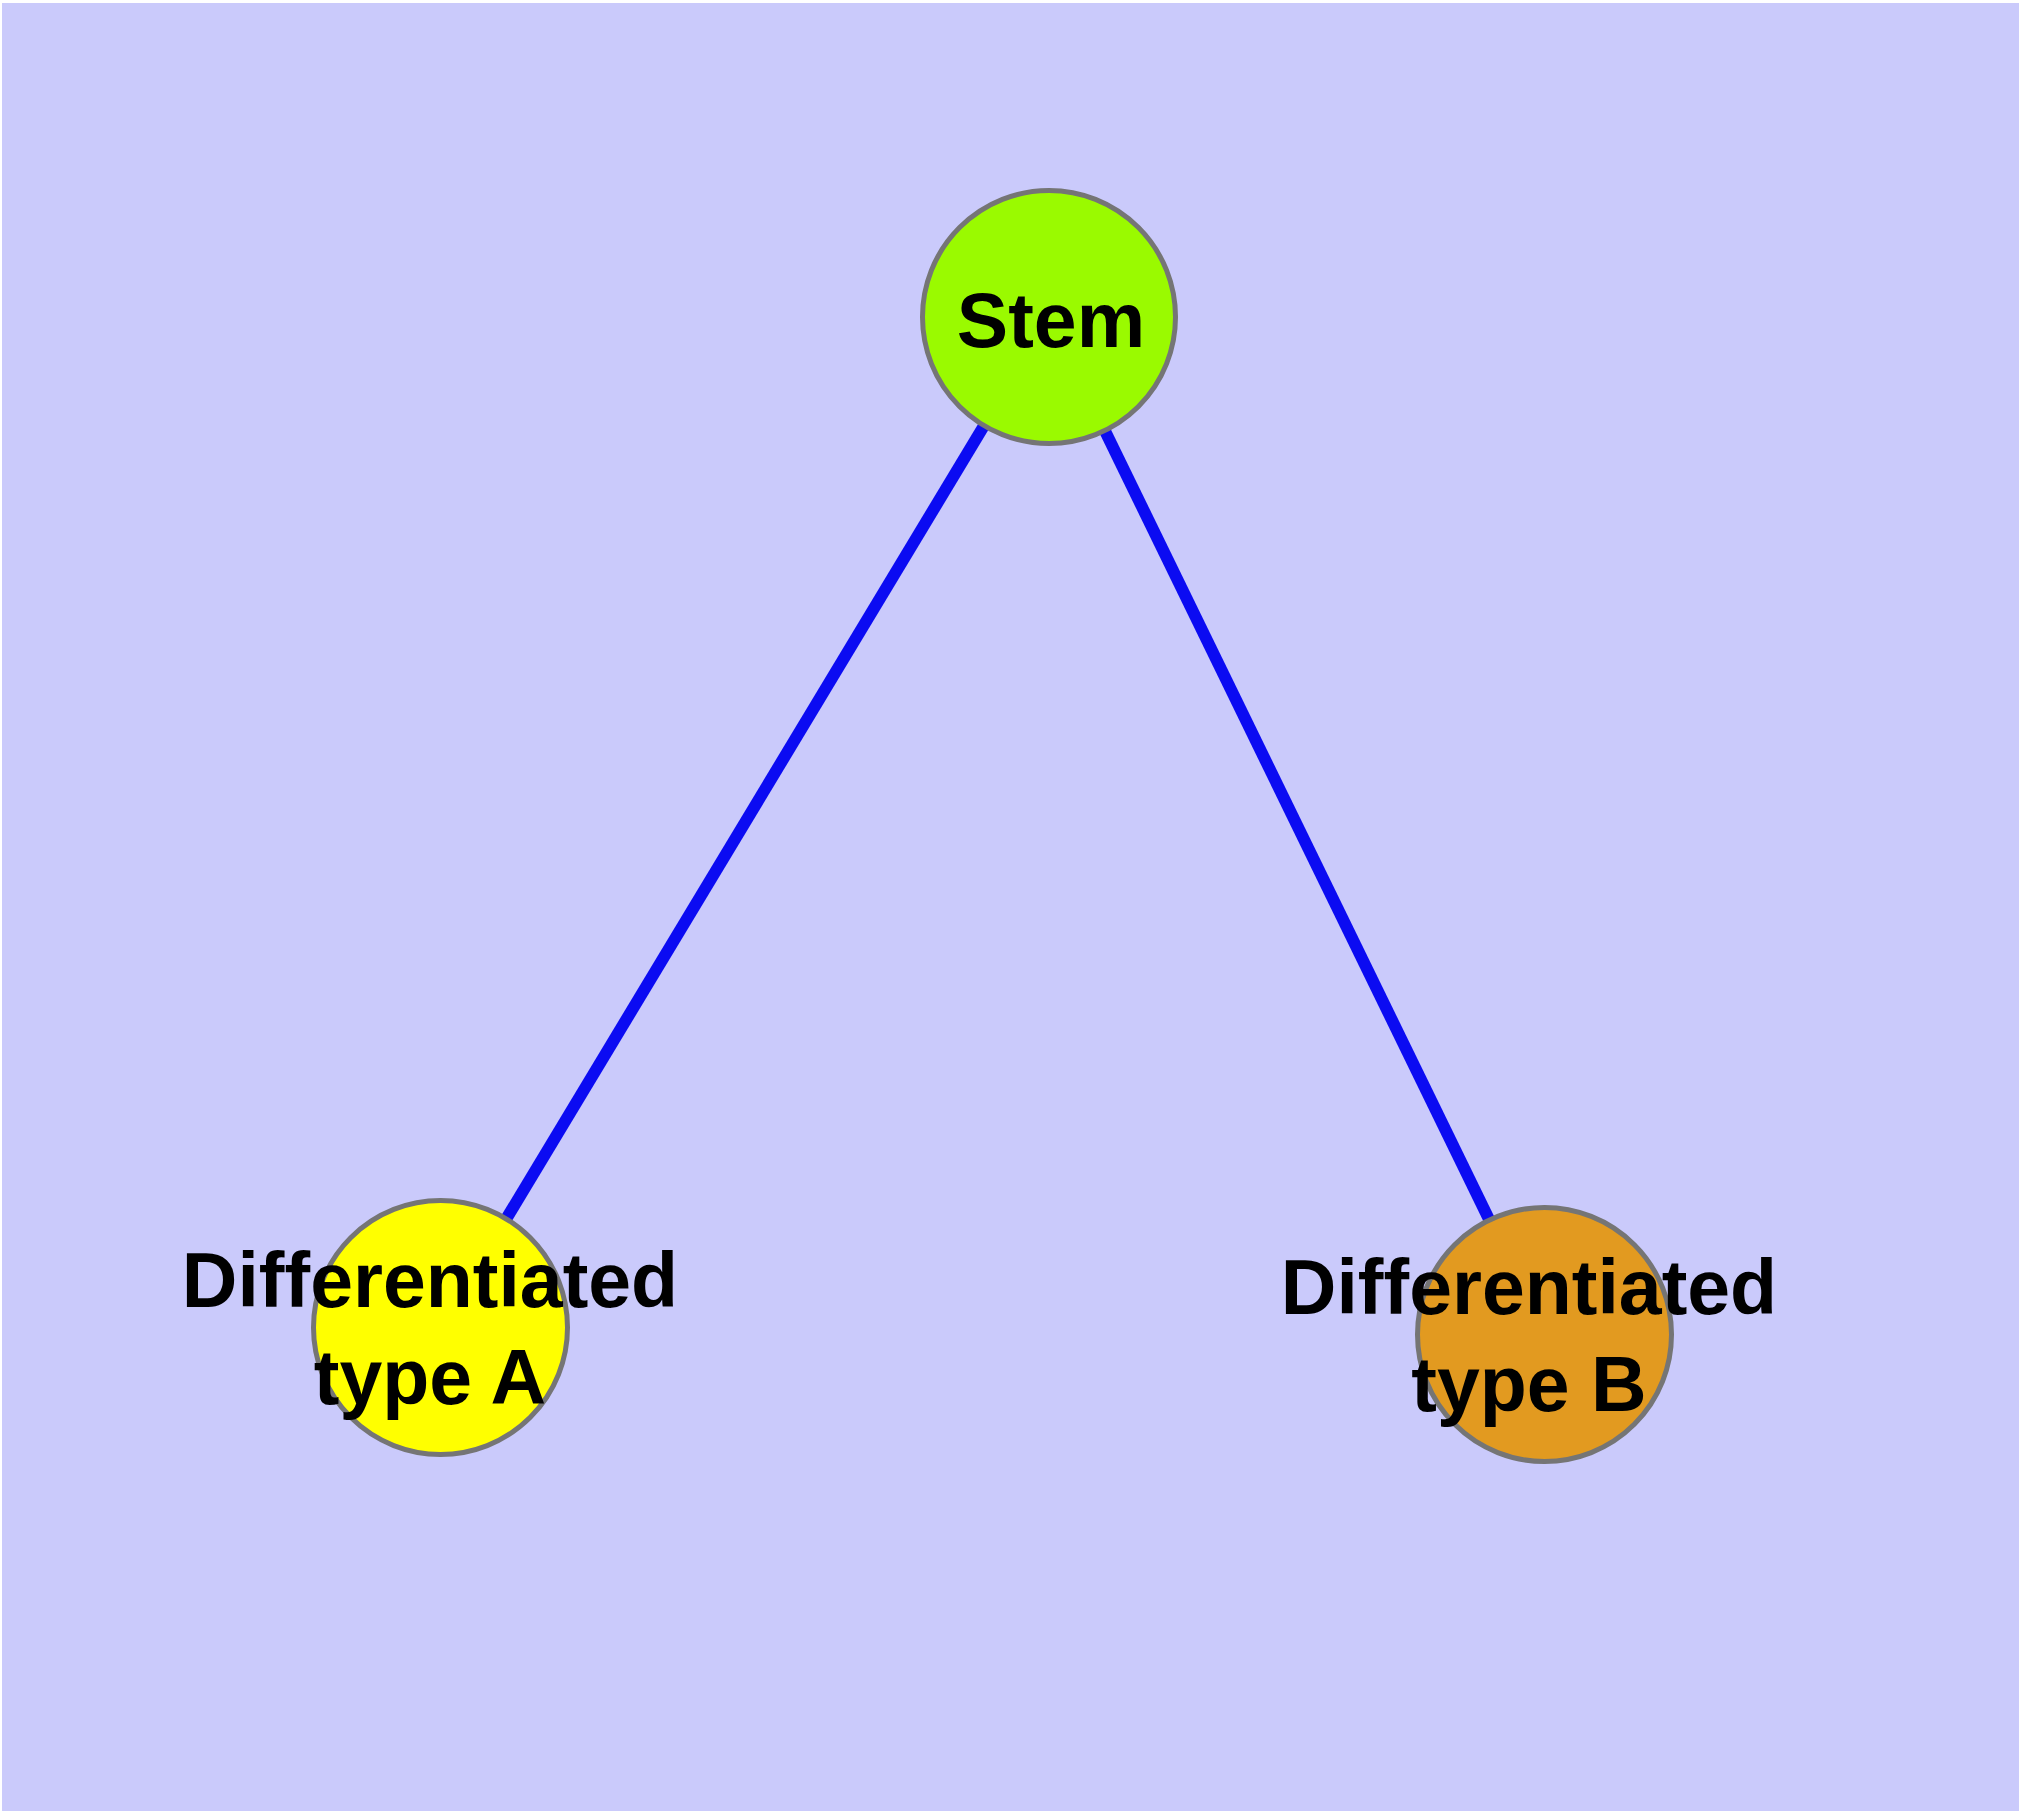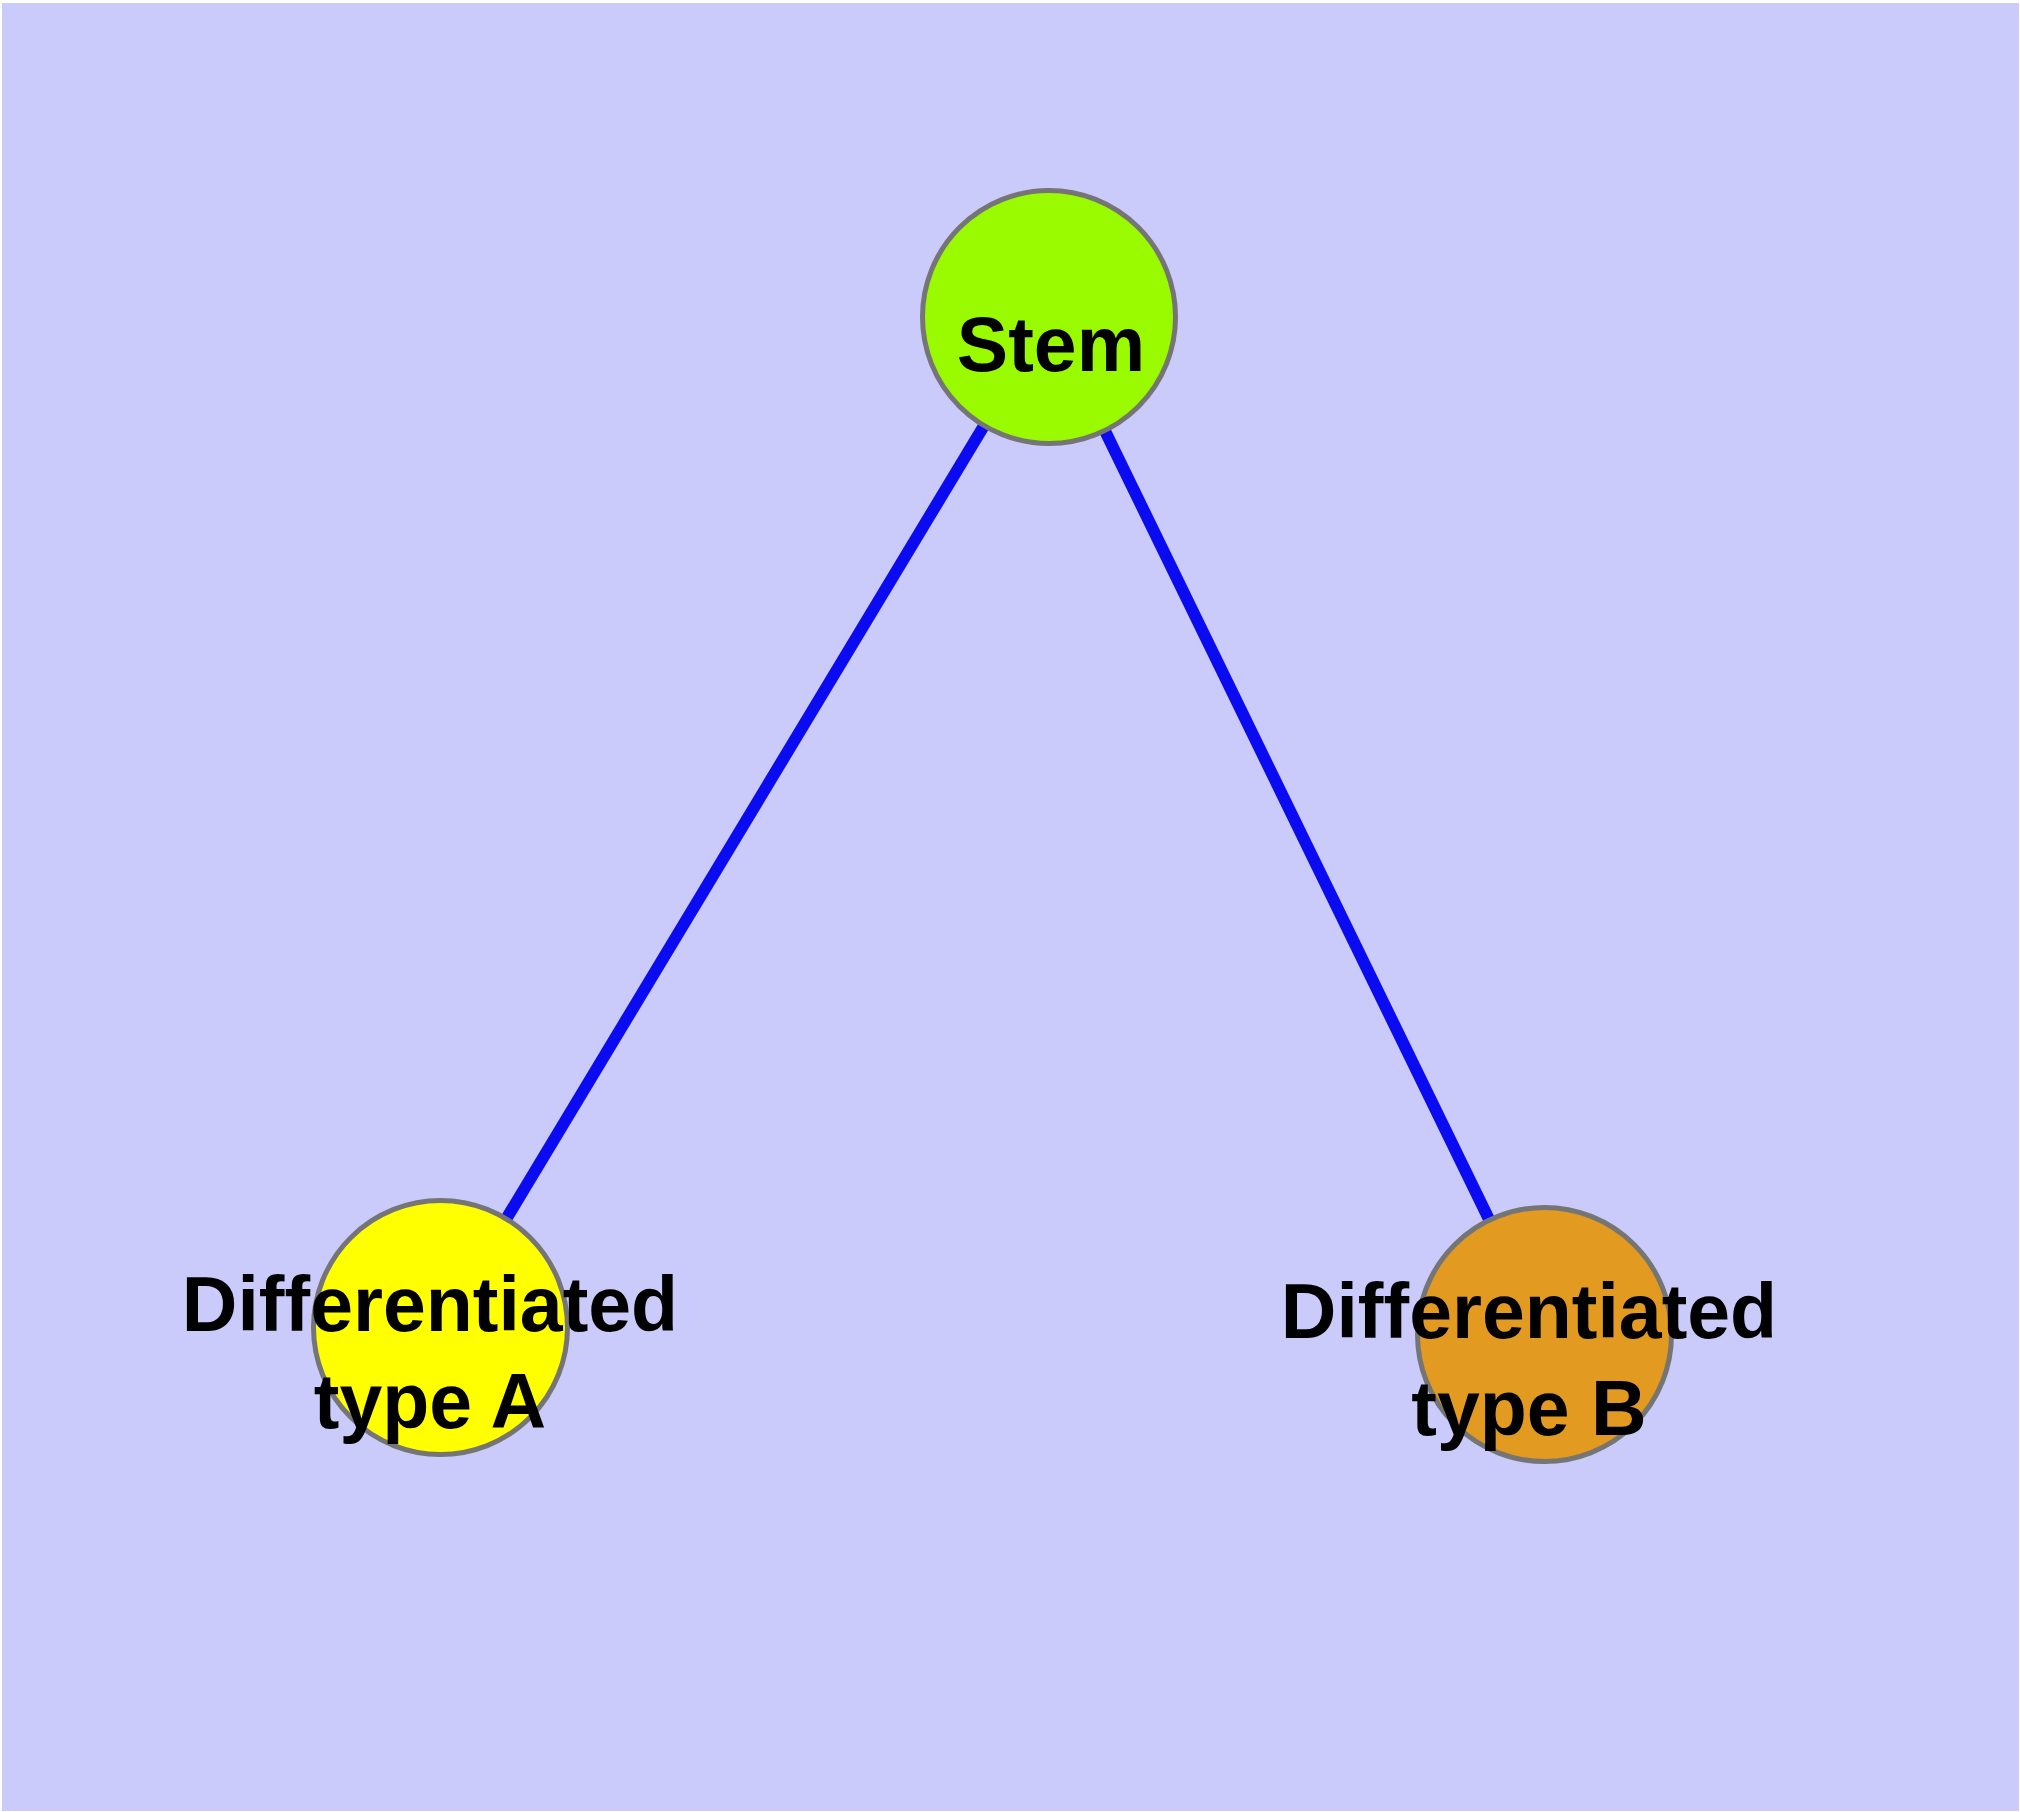--- a/index.html
+++ b/index.html
@@ -65,21 +65,20 @@
     position: absolute;
     transform: translate(-50%, -50%);
     z-index: 3;
     color: #000000;
     font-weight: bold;
     font-size: 77px;
     line-height: 97px;
     text-align: center;
     white-space: pre-line;
     letter-spacing: 0px;
-    margin-top: 24px;
   }
   .label-stem  { left: 1051px; top: 320px;  }
   .label-type-a { left: 430px;  top: 1329px; }
   .label-type-b { left: 1529px; top: 1336px; }
 </style>
 </head>
 <body>
 
 <div class="page">
 

